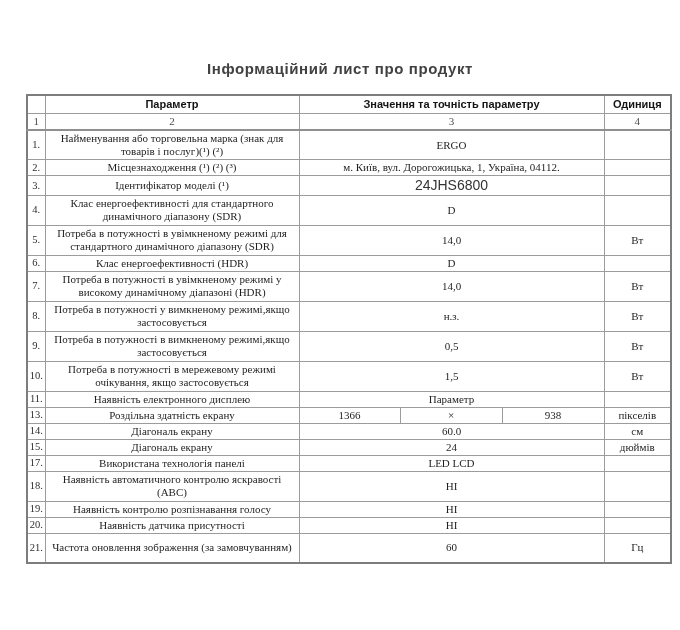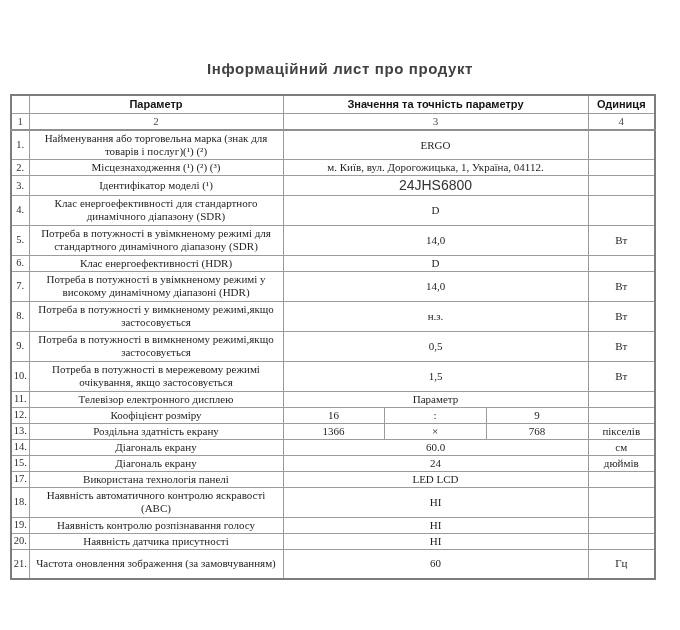--- a/index.html
+++ b/index.html
@@ -16,21 +16,21 @@
     font-family:"Liberation Sans", sans-serif;
     font-weight:bold;
     font-size:15px;
     letter-spacing:0.6px;
     color:#414141;
   }
   table.product-table{
     border-collapse:collapse;
     table-layout:fixed;
     width:644px;
-    margin:17px 0 0 10px;
+    margin:17px 0 0 26px;
     border:2px solid #7d7d7d;
   }
   .product-table td{
     border:1px solid #9c9c9c;
     text-align:center;
     vertical-align:middle;
     font-size:11px;
     line-height:1.18;
     color:#1f1f1f;
     padding:1px 3px;
@@ -146,38 +146,30 @@
           <td>Вт</td>
         </tr>
         <tr class="tall">
           <td class="rownum">10.</td>
           <td>Потреба в потужності в мережевому режимі очікування, якщо застосовується</td>
           <td colspan="3">1,5</td>
           <td>Вт</td>
         </tr>
         <tr class="short">
           <td class="rownum">11.</td>
-          <td>Телевізор електронного дисплею</td>
+          <td>Наявність електронного дисплею</td>
           <td colspan="3">Параметр</td>
-          <td></td>
-        </tr>
-        <tr class="short">
-          <td class="rownum">12.</td>
-          <td>Коофіцієнт розміру</td>
-          <td>16</td>
-          <td>:</td>
-          <td>9</td>
           <td></td>
         </tr>
         <tr class="short">
           <td class="rownum">13.</td>
           <td>Роздільна здатність екрану</td>
           <td>1366</td>
           <td>×</td>
-          <td>768</td>
+          <td>938</td>
           <td>пікселів</td>
         </tr>
         <tr class="short">
           <td class="rownum">14.</td>
           <td>Діагональ екрану</td>
           <td colspan="3">60.0</td>
           <td>см</td>
         </tr>
         <tr class="short">
           <td class="rownum">15.</td>

